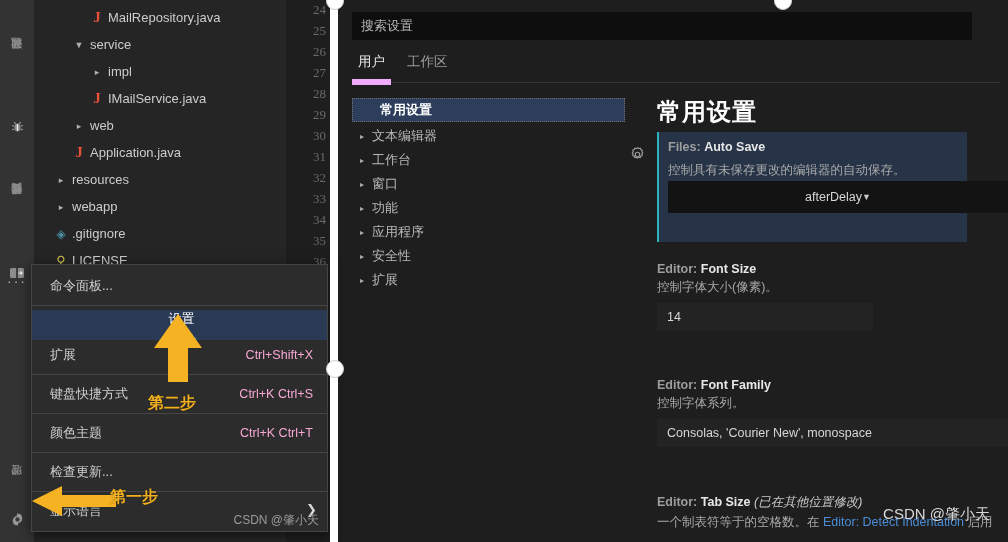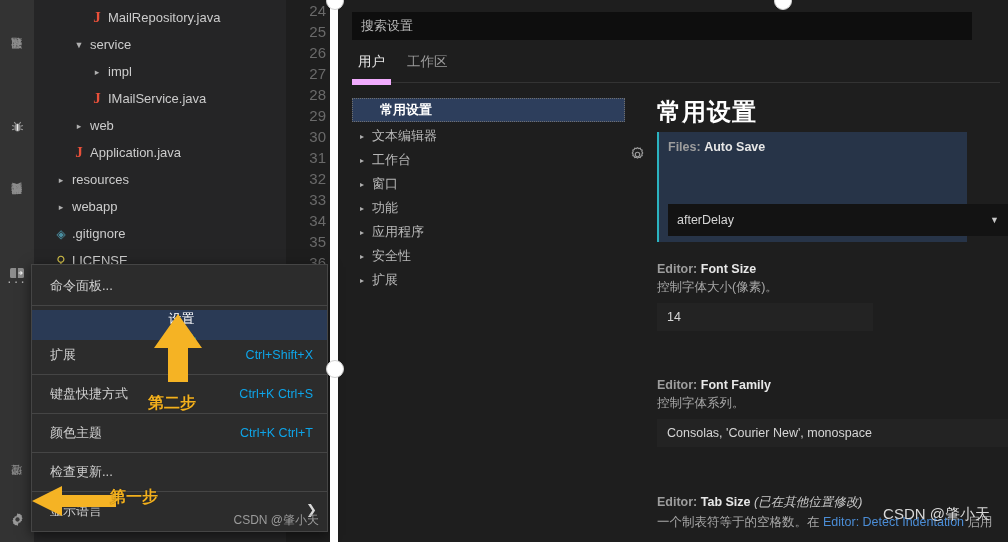--- a/index.html
+++ b/index.html
@@ -56,39 +56,39 @@
   .lic-ico{color:#d4c24a;font-size:13px;}
   .tlabel{padding-left:2px;}
 
   
   .editor{
     position:absolute;left:286px;top:0;width:54px;height:542px;
     background:#1e1e1e;
   }
   .lnum{
     position:absolute;right:14px;
-    font-family:Liberation Sans, sans-serif;
-    font-size:15px;color:#6a6a6a;text-align:right;
+    font-family:Liberation Serif, serif;
+    font-size:13px;color:#6a6a6a;text-align:right;
   }
 
   
   .ctxmenu{
     position:absolute;left:31px;top:264px;width:295px;height:266px;
     background:#2c2c2c;
     border:1px solid #454545;
     box-shadow:0 3px 12px rgba(0,0,0,.55);
     z-index:40;
   }
   .mi{
     position:relative;height:30px;display:flex;align-items:center;
     padding:0 14px 0 18px;font-size:13px;color:#cfcfcf;
     justify-content:space-between;white-space:nowrap;
   }
   .mi.selected{background:#2a3a55;color:#ffffff;flex-direction:column;}
-  .mi .mkey{color:#0ea5e9;font-size:12.5px;}
+  .mi .mkey{color:#f9a8d4;font-size:12.5px;}
   .msep{height:1px;background:#454545;margin:4px 0;}
   .mchevron{position:absolute;right:10px;bottom:14px;color:#d8d8d8;font-size:13px;font-weight:bold;}
 
   
   .settings{
     position:absolute;left:340px;top:0;width:668px;height:542px;
     background:#1e1e1e;
   }
   .searchbox{
     position:absolute;left:12px;top:12px;width:620px;height:28px;
@@ -135,24 +135,24 @@
   }
   .setting-card .accent{
     position:absolute;left:0;top:0;width:2px;height:110px;background:#2bb3c0;
   }
   .skey{font-size:12.5px;font-weight:bold;color:#9d9d9d;}
   .skey b{color:#e7e7e7;}
   .sdesc{font-size:12.5px;color:#a8a8a8;margin-top:3px;}
   .smod{font-style:italic;color:#c9c9c9;font-weight:normal;font-size:12.5px;}
 
   .dropdown{
-    position:absolute;left:11px;top:72px;width:340px;height:26px;
+    position:absolute;left:11px;top:49px;width:340px;height:26px;
     background:#131313;display:flex;align-items:center;
     padding:16px 9px;box-sizing:border-box;font-size:12.5px;color:#d6d6d6;
-    justify-content:space-between;
+    justify-content:center;
   }
   .dropdown .caret{font-size:9px;color:#c8c8c8;}
 
   .sblock{position:absolute;left:37px;}
   .txtinput{
     margin-top:7px;height:28px;background:#232323;
     display:flex;align-items:center;padding:0 10px;
     font-size:12.5px;color:#d6d6d6;box-sizing:border-box;
   }
   .linkblue{color:#4b8dd6;}
@@ -377,20 +377,21 @@
           <path fill="none" stroke="#9a9a9a" stroke-width="1.1" d="M8 1.6l1.2.8 1.4-.3.5 1.3 1.3.5-.3 1.4.8 1.2-.8 1.2.3 1.4-1.3.5-.5 1.3-1.4-.3-1.2.8-1.2-.8-1.4.3-.5-1.3-1.3-.5.3-1.4-.8-1.2.8-1.2-.3-1.4 1.3-.5.5-1.3 1.4.3z"></path>
           <circle cx="8" cy="8" r="2.1" fill="none" stroke="#9a9a9a" stroke-width="1.1"></circle>
         </svg>
       </div>
 
       <div class="setting-card">
         <div class="accent"></div>
         <div style="position:absolute;left:11px;top:8px;" class="skey">
           <span>Files: </span><b>Auto Save</b>
         </div>
+        <div style="position:absolute;left:11px;top:27px;" class="sdesc">控制具有未保存更改的编辑器的自动保存。</div>
         <div class="dropdown">
           <span>afterDelay</span>
           <span class="caret">▼</span>
         </div>
       </div>
 
       <div class="sblock" style="top:172px;width:351px;">
         <div class="skey">
           <span>Editor: </span><b>Font Size</b>
         </div>

